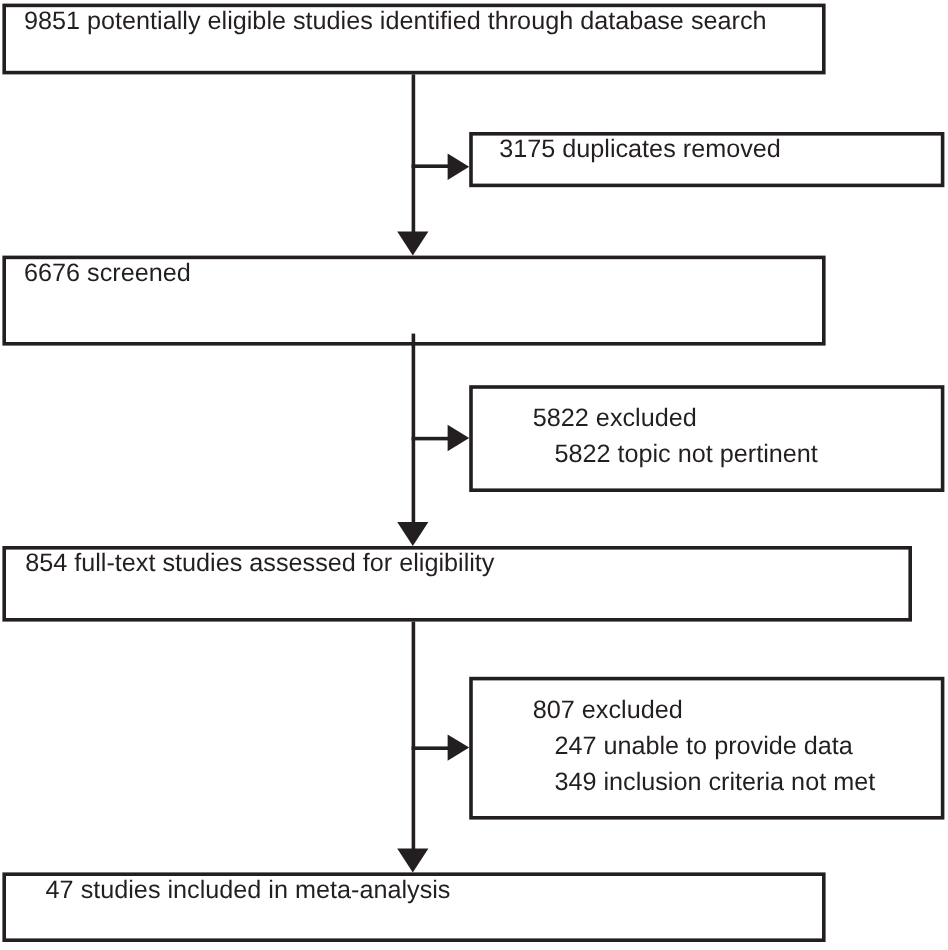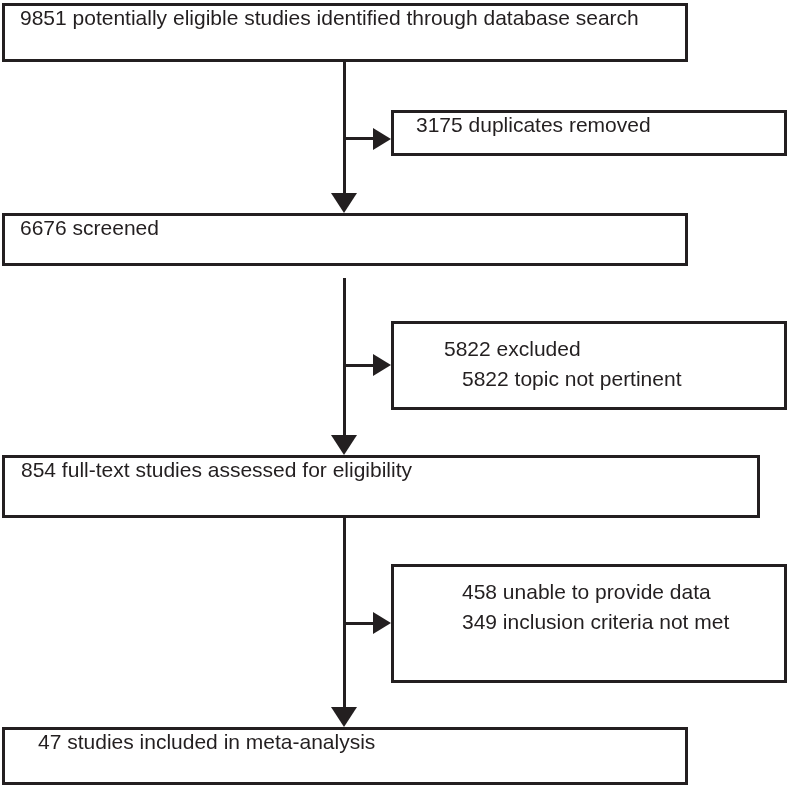--- a/index.html
+++ b/index.html
@@ -65,21 +65,21 @@
 </style>
 </head>
 <body>
 
 <div id="canvas">
 
   <div class="box single" style="left:2px; top:3px; width:686px; height:59px; padding-left:15px;">
     <span>9851 potentially eligible studies identified through database search</span>
   </div>
 
-  <div class="box single" style="left:2px; top:213px; width:686px; height:53px; padding-left:15px;">
+  <div class="box single" style="left:2px; top:213px; width:686px; height:75px; padding-left:15px;">
     <span>6676 screened</span>
   </div>
 
   <div class="box single" style="left:2px; top:455px; width:758px; height:63px; padding-left:16px;">
     <span>854 full-text studies assessed for eligibility</span>
   </div>
 
   <div class="box single" style="left:2px; top:727px; width:686px; height:58px; padding-left:33px;">
     <span>47 studies included in meta-analysis</span>
   </div>
@@ -87,21 +87,22 @@
   <div class="box single" style="left:391px; top:110px; width:396px; height:46px; padding-left:22px;">
     <span>3175 duplicates removed</span>
   </div>
 
   <div class="box multi" style="left:391px; top:321px; width:396px; height:89px;">
     <span class="heading">5822 excluded</span>
     <span class="subline">5822 topic not pertinent</span>
   </div>
 
   <div class="box multi" style="left:391px; top:564px; width:396px; height:119px;">
-    <span class="subline">458 unable to provide data</span>
+    <span class="heading">807 excluded</span>
+    <span class="subline">247 unable to provide data</span>
     <span class="subline">349 inclusion criteria not met</span>
   </div>
 
   <div class="connector" style="left:343px; top:62px; width:3px; height:133px;"></div>
   <div class="arrow-down" style="left:331px; top:193px;"></div>
 
   <div class="connector" style="left:343px; top:278px; width:3px; height:159px;"></div>
   <div class="arrow-down" style="left:331px; top:435px;"></div>
 
   <div class="connector" style="left:343px; top:518px; width:3px; height:191px;"></div>

